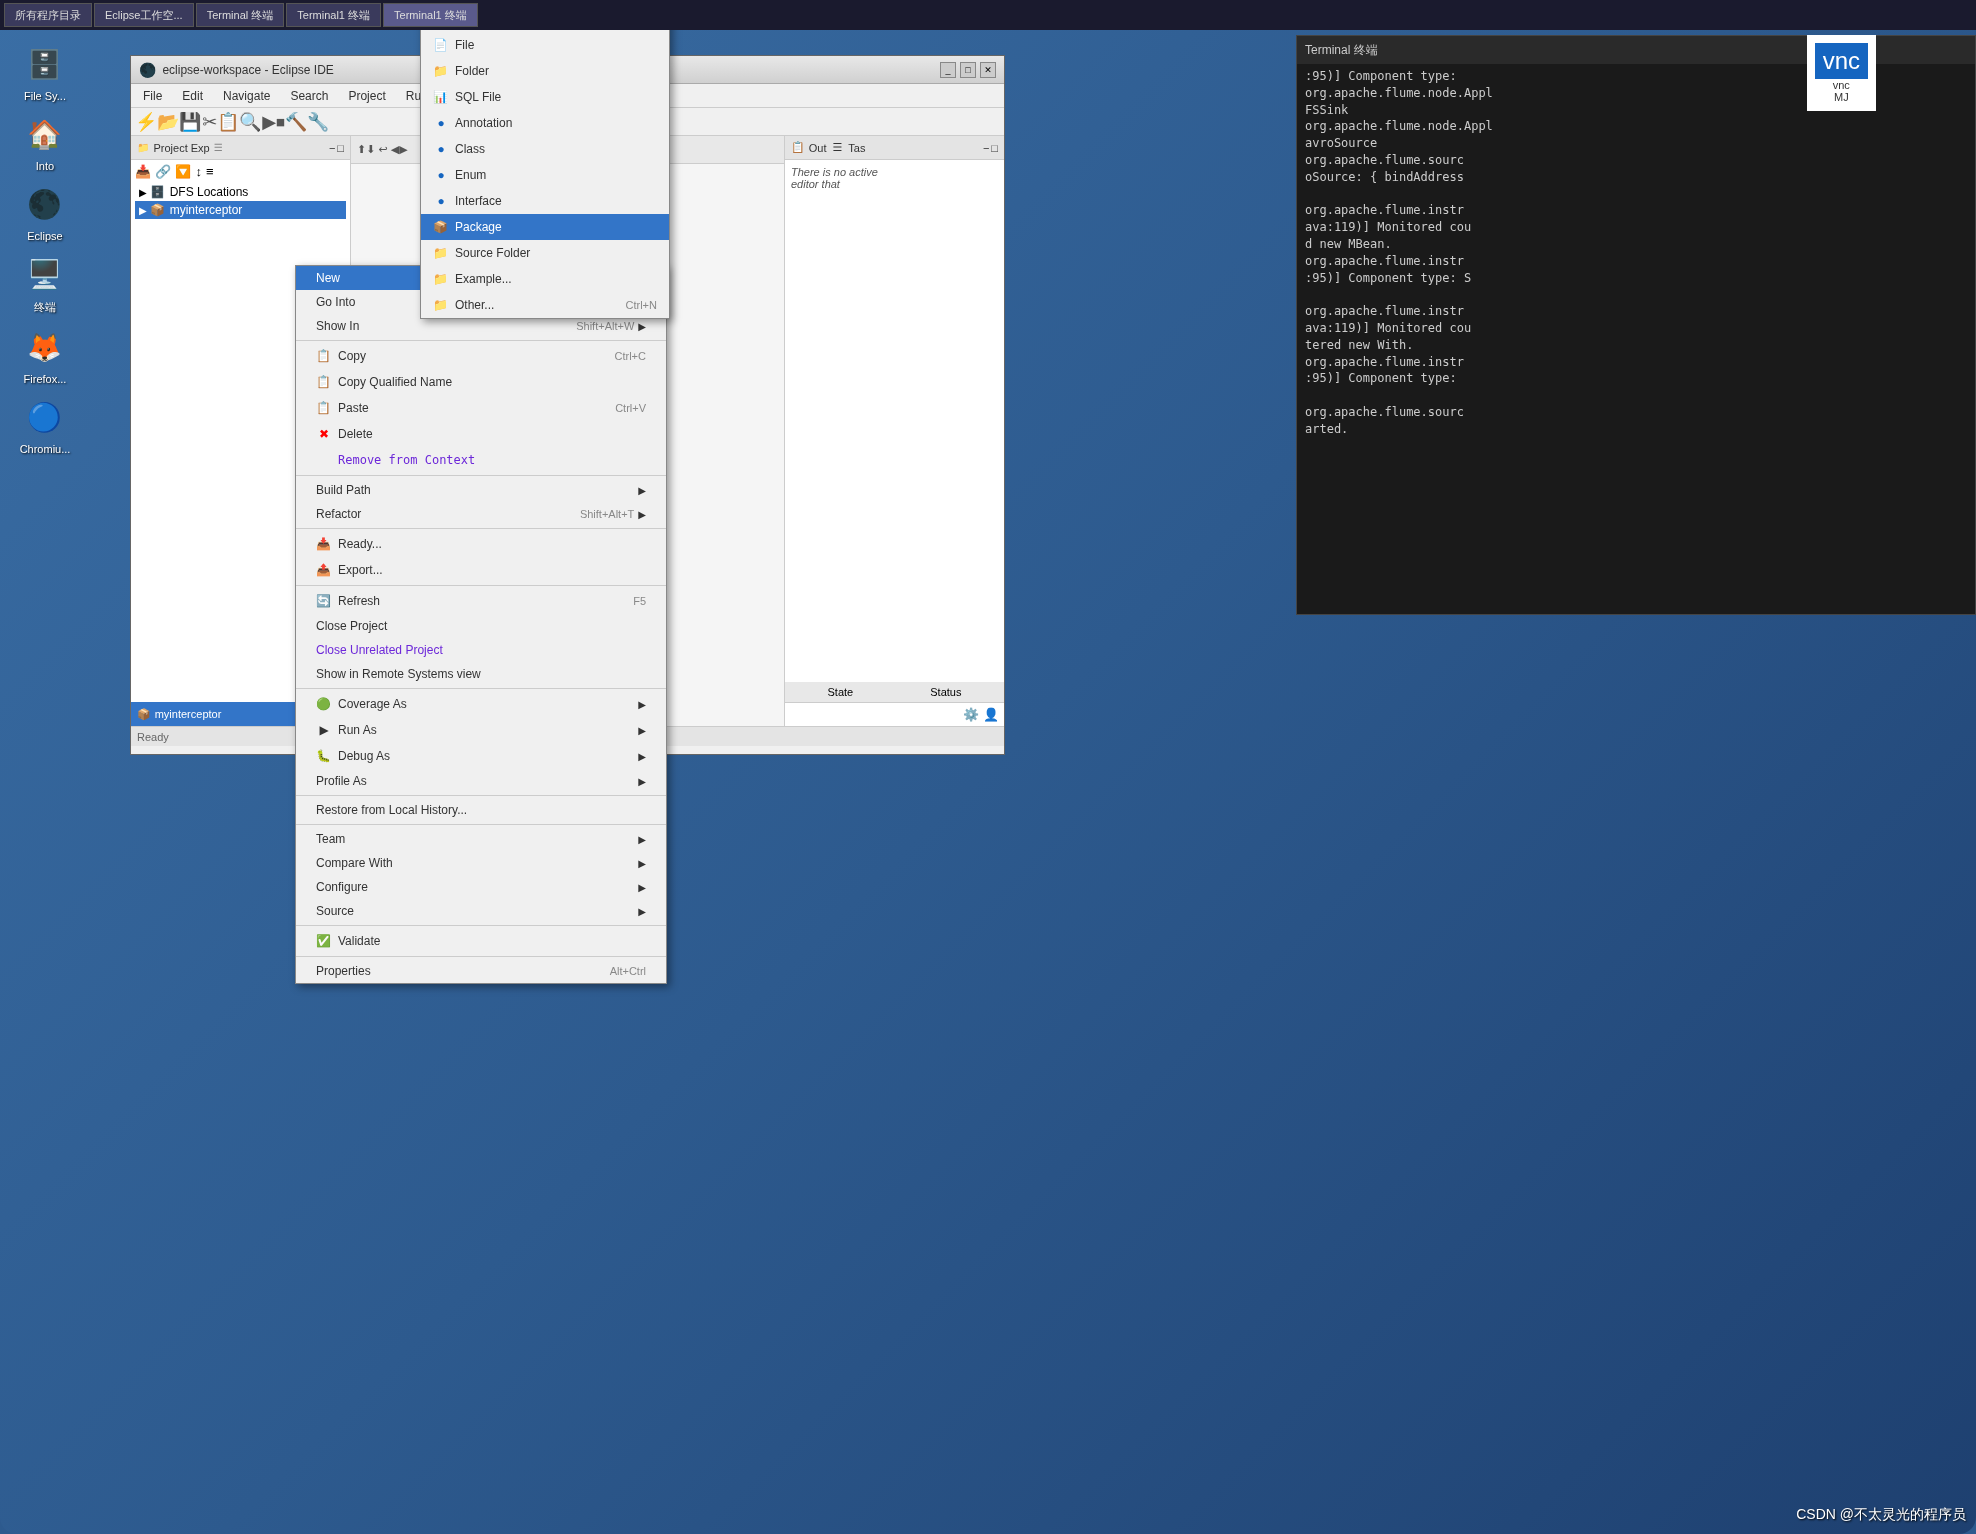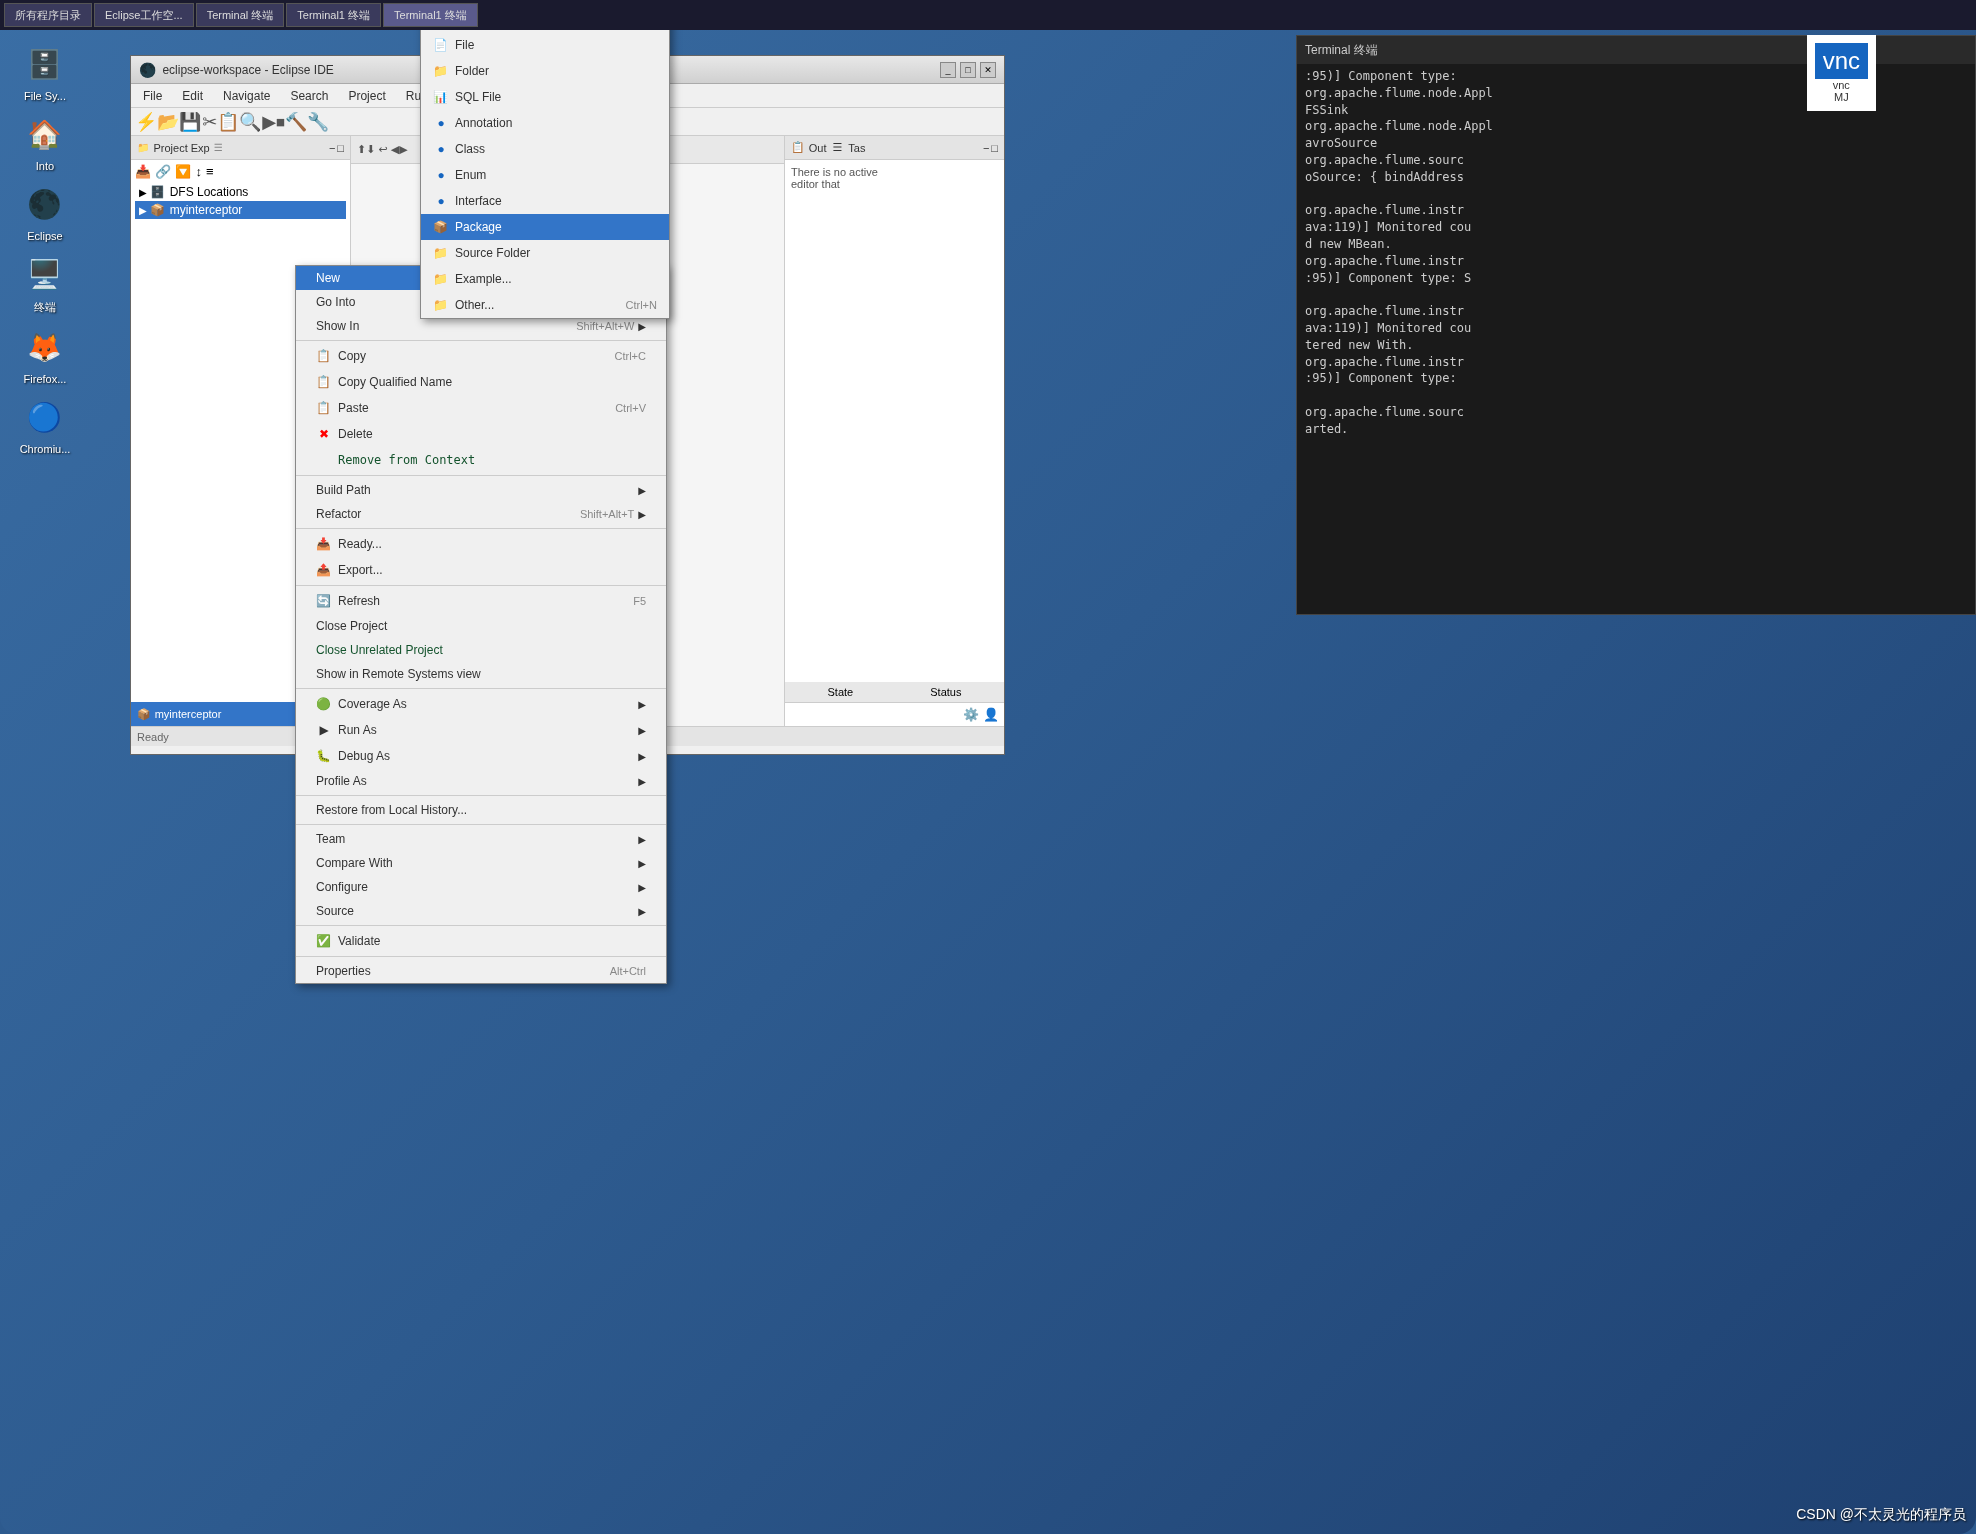--- a/index.html
+++ b/index.html
@@ -295,21 +295,21 @@
       justify-content: space-between;
       position: relative;
     }
 
     .ctx-item.highlighted {
       background: #3375c8;
       color: white;
     }
 
     .ctx-item.grayed {
-      color: #14532d;
+      color: #6d28d9;
     }
 
     .ctx-item .shortcut {
       color: #888;
       font-size: 11px;
       margin-left: 20px;
     }
 
     .ctx-item .arrow-right {
       font-size: 10px;
@@ -591,21 +591,21 @@
         <div class="panel-header">
           <span>📋</span>
           <span>Out</span>
           <span style="margin:0 2px;">☰</span>
           <span>Tas</span>
           <div style="margin-left:auto; display:flex; gap:2px;">
             <span style="cursor:pointer;">−</span>
             <span style="cursor:pointer;">□</span>
           </div>
         </div>
-        <div style="padding:6px; font-size:11px; color:#555;">
+        <div style="padding:6px; font-size:11px; color:#555;font-style:italic;">
           <div>There is no active</div>
           <div>editor that</div>
         </div>
         <div style="flex:1;"></div>
         <div style="display:flex; justify-content:space-around; padding:4px; background:#e8e8e8; font-size:11px;">
           <span>State</span>
           <span>Status</span>
         </div>
         <div style="display:flex; justify-content:flex-end; gap:4px; padding:4px; border-top:1px solid #ccc;">
           <span style="cursor:pointer;">⚙️</span>

